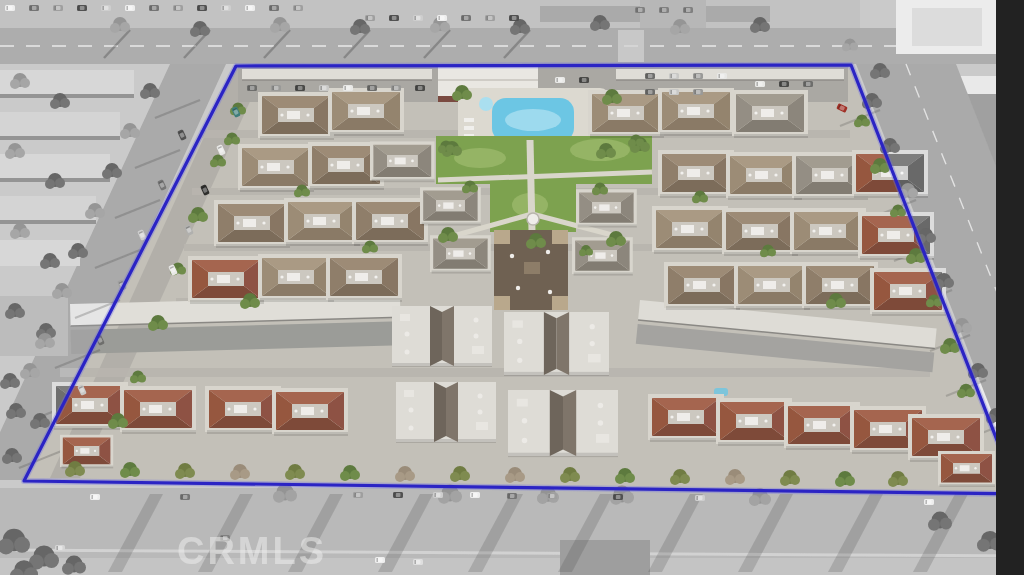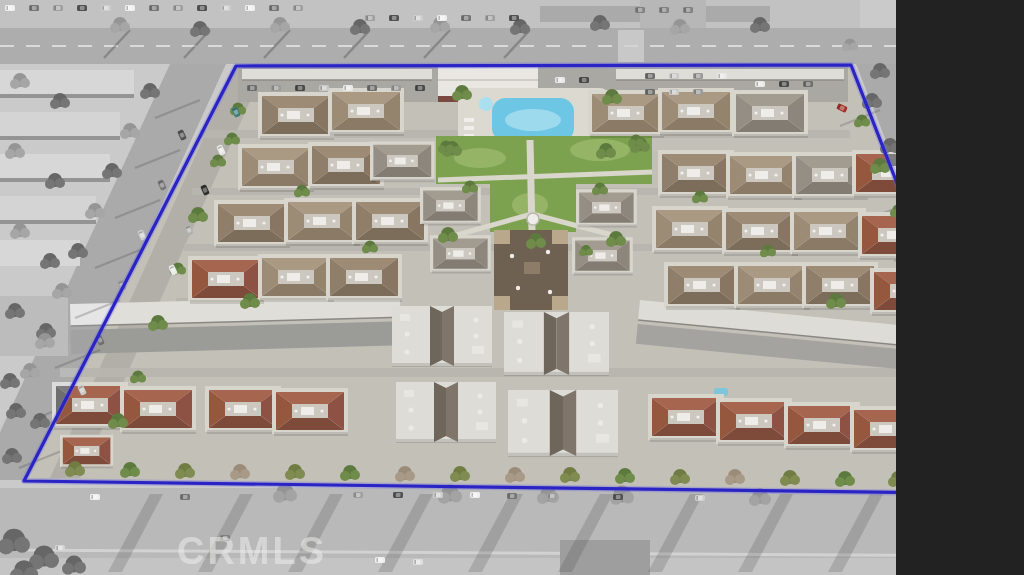--- a/index.html
+++ b/index.html
@@ -1,16 +1,16 @@
 <!DOCTYPE html>
 <html style="--pool: #6cc6e4; --pool-light: #aadff0; --lawn: #7da24f; --lawn-light: #95b465; --deck: #dcd9d0; --pavement: #c7c4bc; --street: #a9a7a3; --carport: #dfddd7; --roof-brown-n: #9d8b76; --roof-brown-s: #7c6c5a; --roof-brown-w: #8f7e6a; --roof-brown-e: #887663; --roof-tan-n: #aa9a84; --roof-tan-s: #8a7a66; --roof-tan-w: #9c8c76; --roof-tan-e: #94846e; --roof-gray-n: #a29c90; --roof-gray-s: #827c72; --roof-gray-w: #948e84; --roof-gray-e: #8c867c; --roof-red-n: #a5654f; --roof-red-s: #7e4a39; --roof-red-w: #96573f; --roof-red-e: #8e5244; --tree-green: #5d7a3e; --tree-green2: #6f8c4a; --tree-olive: #707c42; --tree-olive2: #7f8b50; --tree-gray: #8f8f8b; --tree-gray2: #a0a09c; --tree-dark: #5f5f5b; --tree-dark2: #6e6e6a; --tree-bare: #9a8c79; --tree-bare2: #a89a86;"><head>
 <meta charset="utf-8">
 <style>
   html,body{margin:0;padding:0;background:#222;}
-  .stage{position:relative;width:896px;height:575px;overflow:hidden;background:#3b82f6;}
+  .stage{position:relative;width:996px;height:575px;overflow:hidden;background:#3b82f6;}
   svg{display:block;}
   text.wm{font-family:"Liberation Sans", sans-serif;font-weight:600;letter-spacing:3px;}
 </style>
 </head>
 <body>
 
 <div class="stage">
 <svg width="1024" height="575" viewBox="0 0 1024 575">
   <defs>
     <filter id="desat" x="-5%" y="-5%" width="110%" height="110%">

